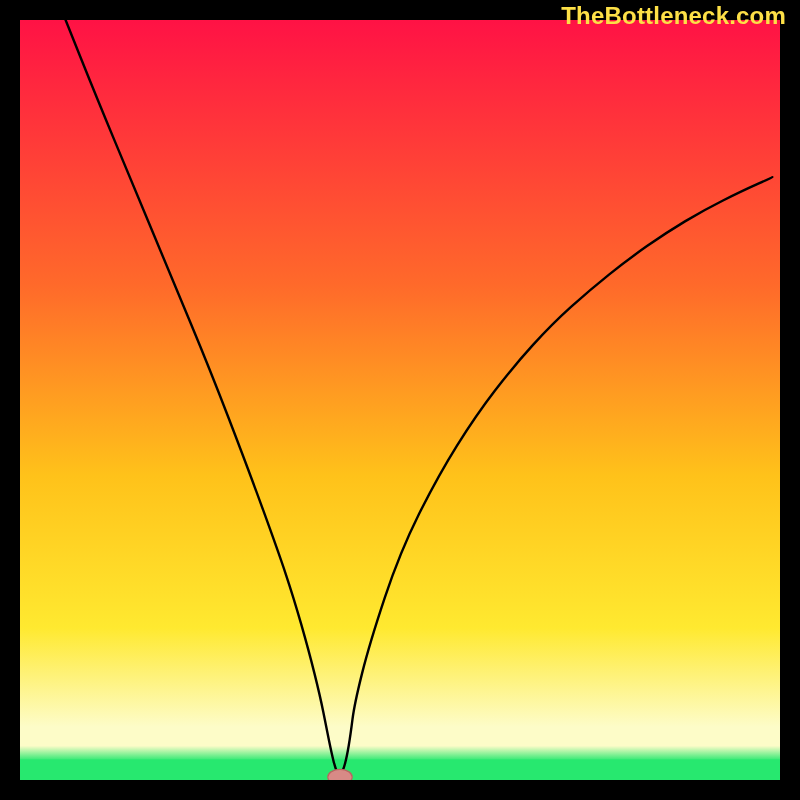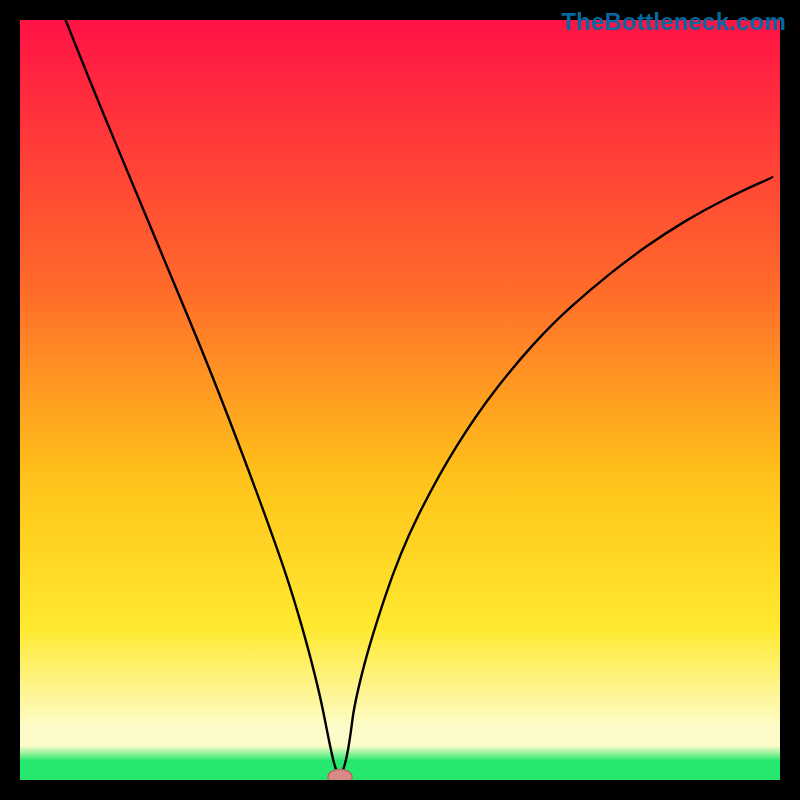--- a/index.html
+++ b/index.html
@@ -12,23 +12,23 @@
     overflow: hidden;
   }
   .frame {
     position: relative;
     width: 800px;
     height: 800px;
     background: #000;
   }
   .watermark {
     position: absolute;
-    top: 8px;
+    top: 2px;
     right: 14px;
-    color: #0369a1;
+    color: #fde047;
     font-size: 24px;
     font-weight: 600;
     letter-spacing: 0.2px;
     z-index: 5;
     user-select: none;
   }
   .plot-wrap {
     position: absolute;
     left: 20px;
     top: 20px;

